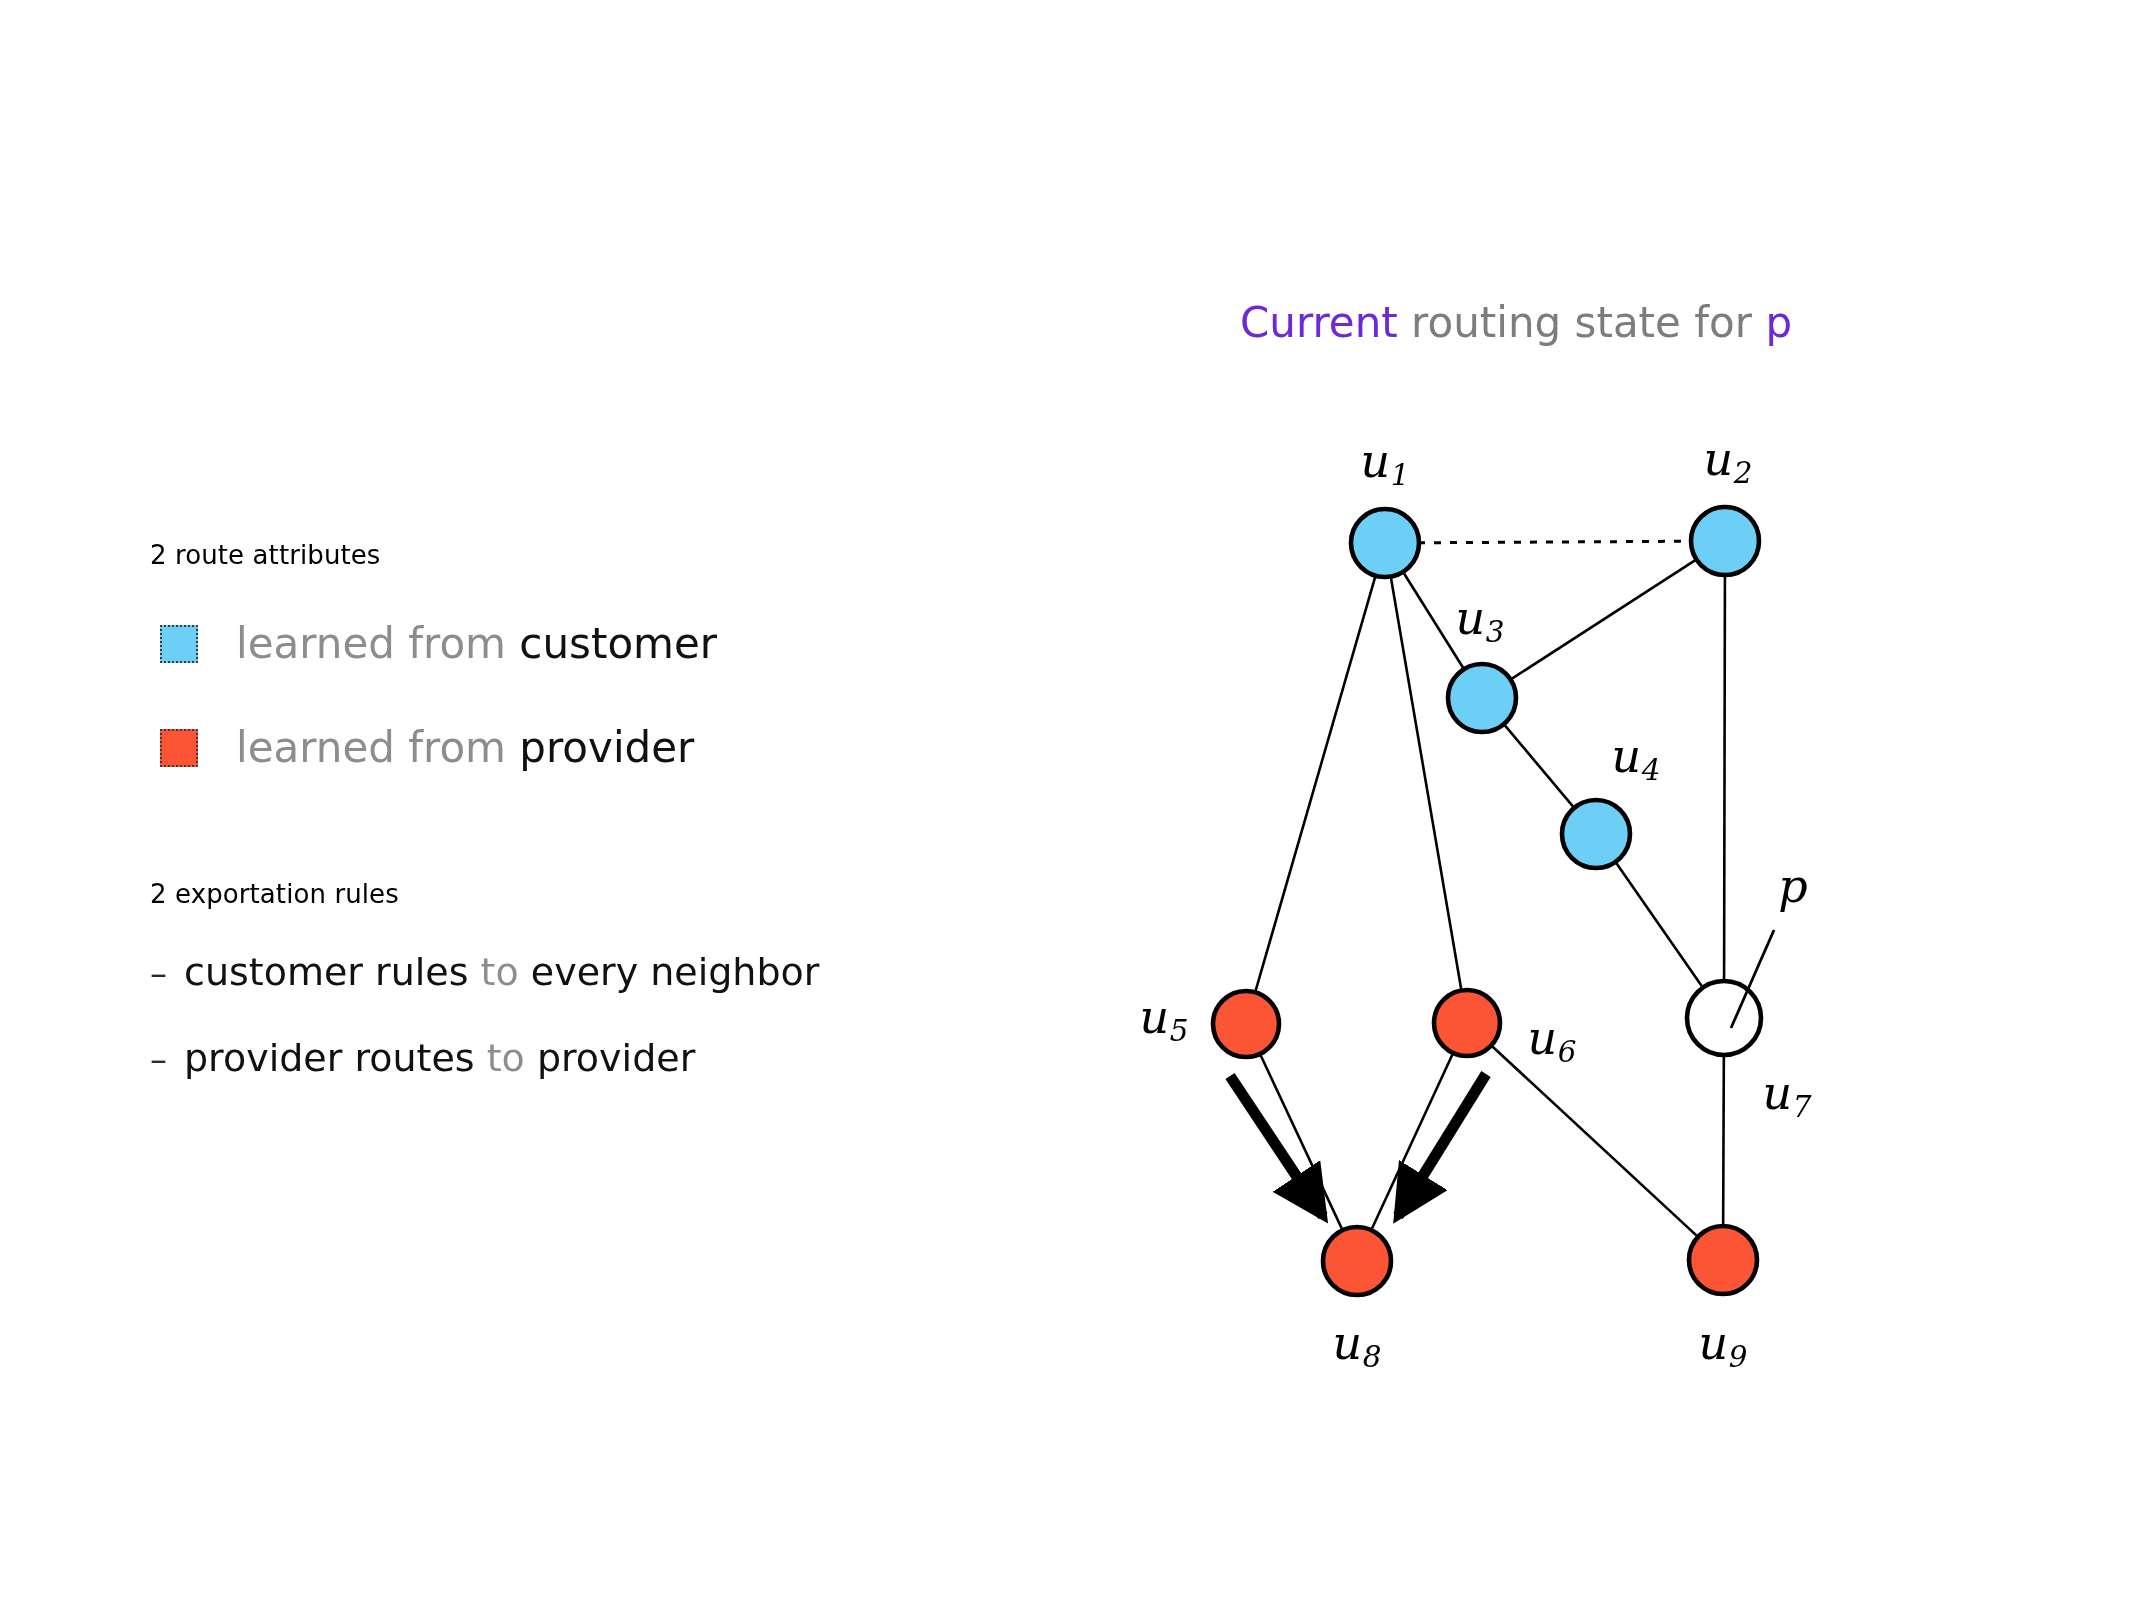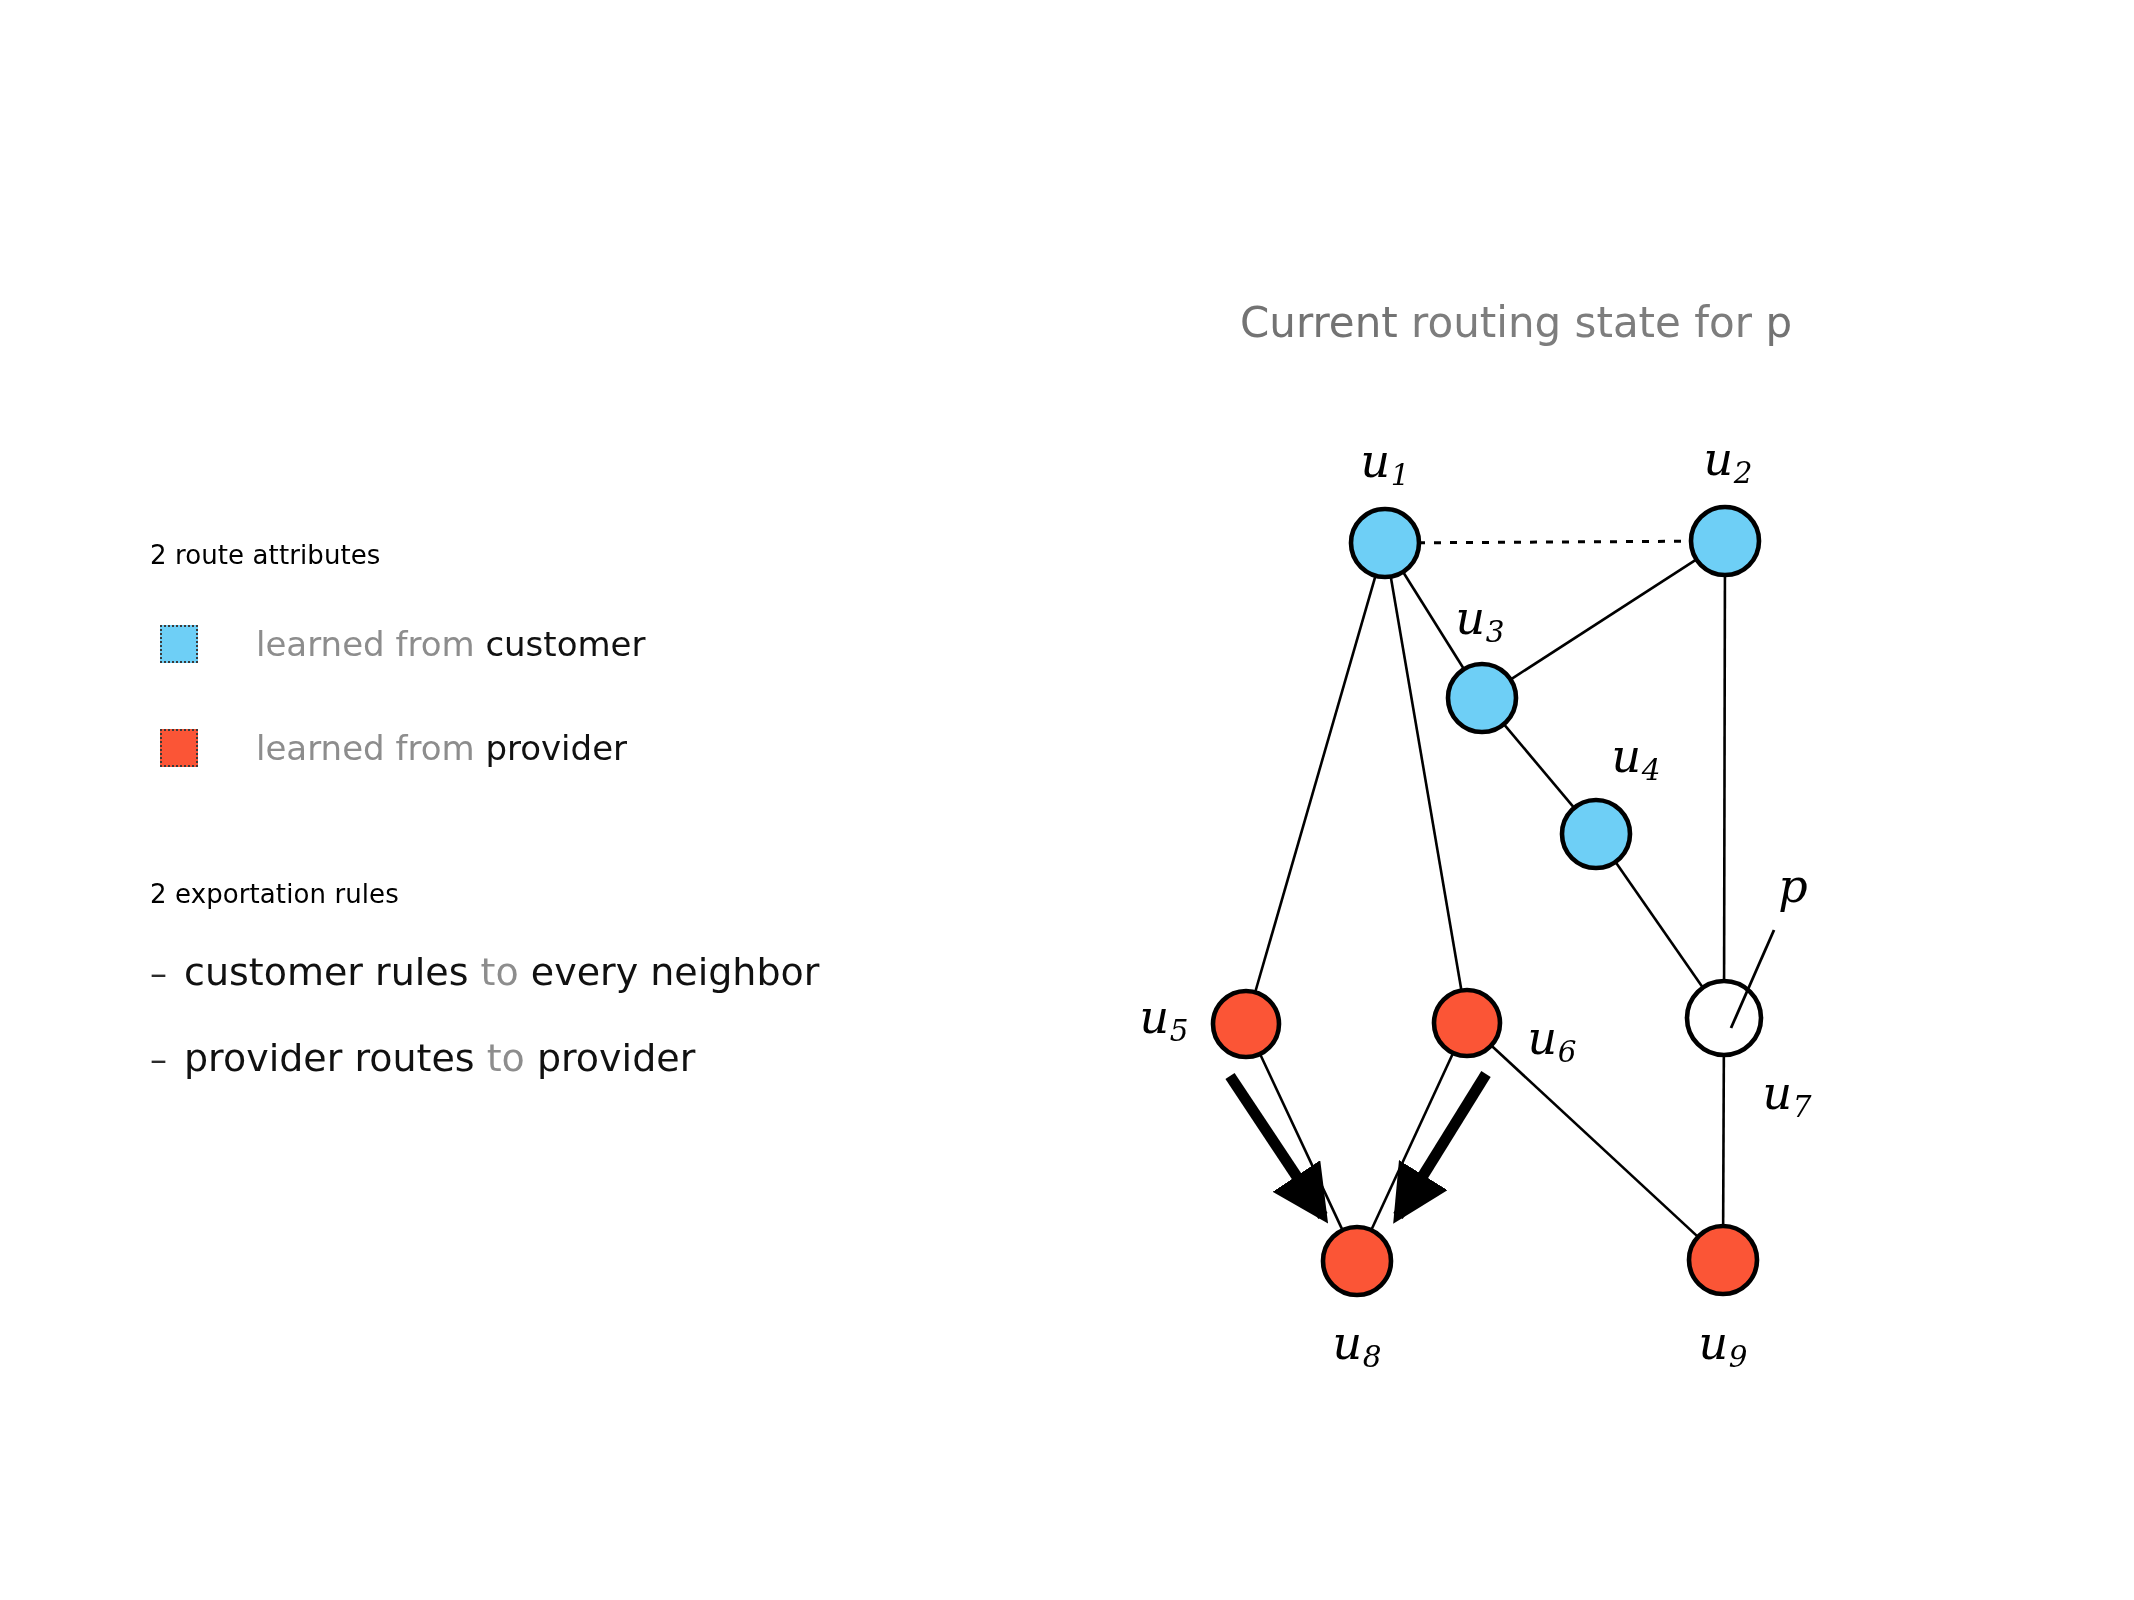--- a/index.html
+++ b/index.html
@@ -51,22 +51,22 @@
   }
   .swatch {
     width: 38px;
     height: 38px;
     flex: 0 0 38px;
     border: 2px dotted #3a3a3a;
     box-sizing: border-box;
     margin-left: 10px;
   }
   .legend-text {
-    margin-left: 58px;
-    font-size: 34px;
+    margin-left: 38px;
+    font-size: 42px;
     white-space: nowrap;
     line-height: 1;
   }
   .dim { color: #8d8d8d; }
   .strong { color: #111111; }
 
   .rules-head {
     margin-top: 100px;
   }
   .rules-list {
@@ -89,21 +89,21 @@
   
   .graph-title {
     position: absolute;
     left: 1240px;
     top: 302px;
     font-size: 42px;
     white-space: nowrap;
     line-height: 1;
   }
   .graph-title .dim { color: #7d7d7d; }
-  .graph-title .strong { color: #737373; }
+  .graph-title .strong { color: #6d28d9; }
 
   
   .graph-wrap {
     position: absolute;
     left: 1080px;
     top: 396px;
     width: 920px;
     height: 1020px;
   }
   .graph-svg {

